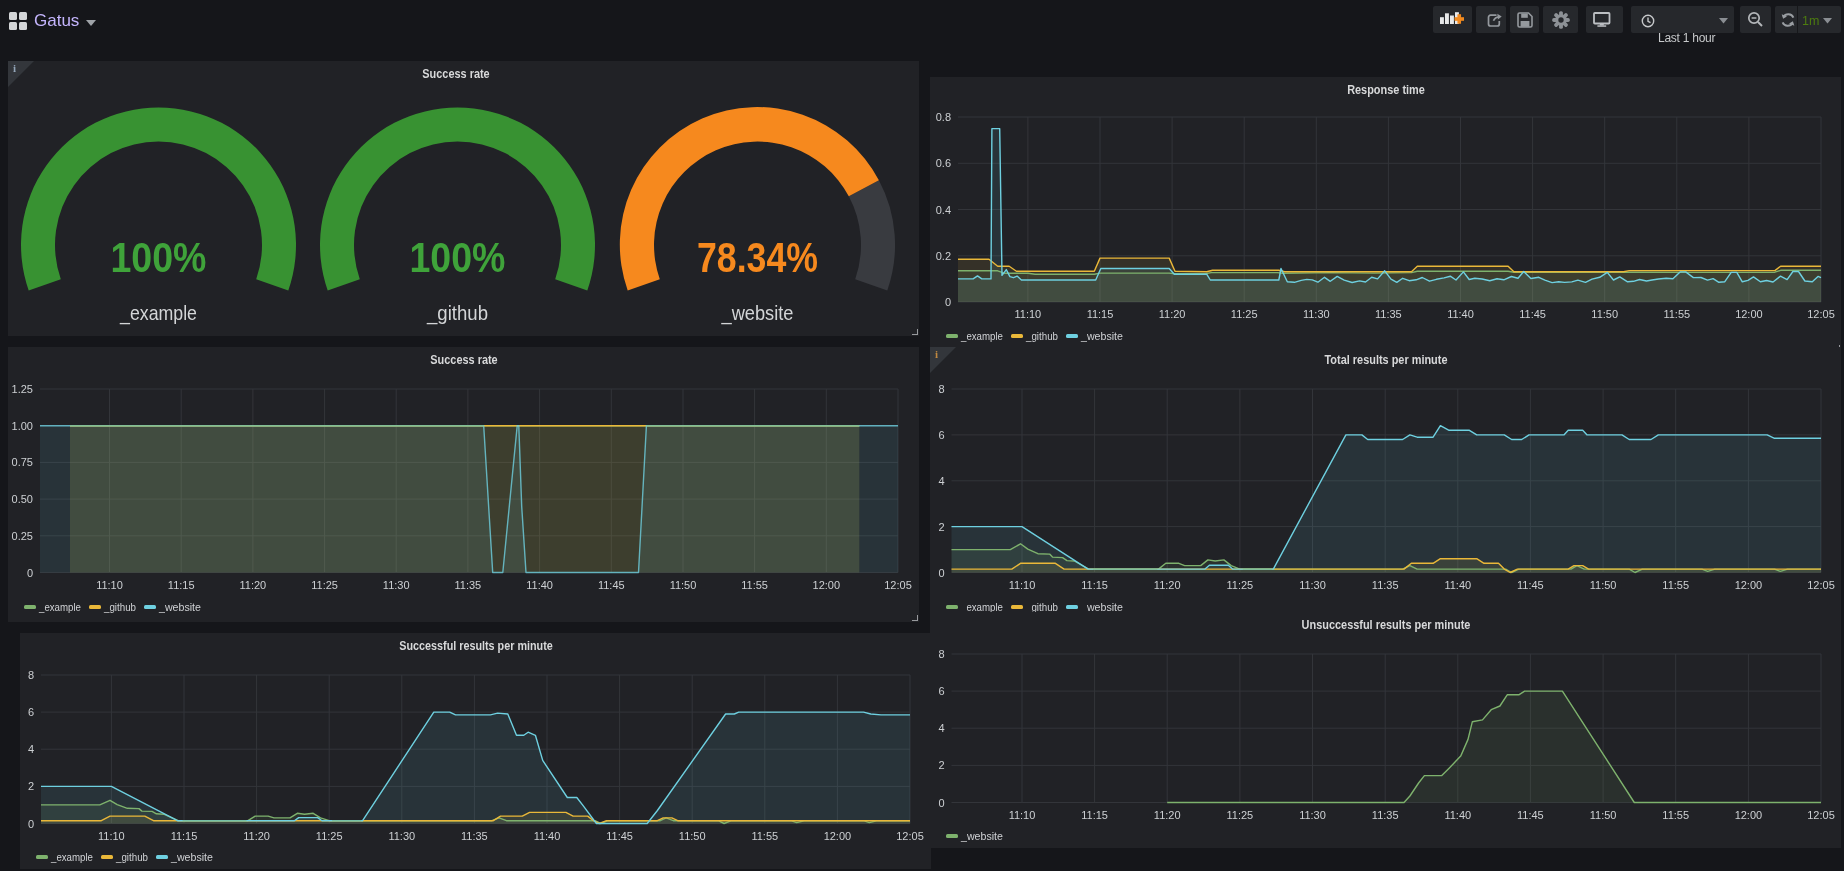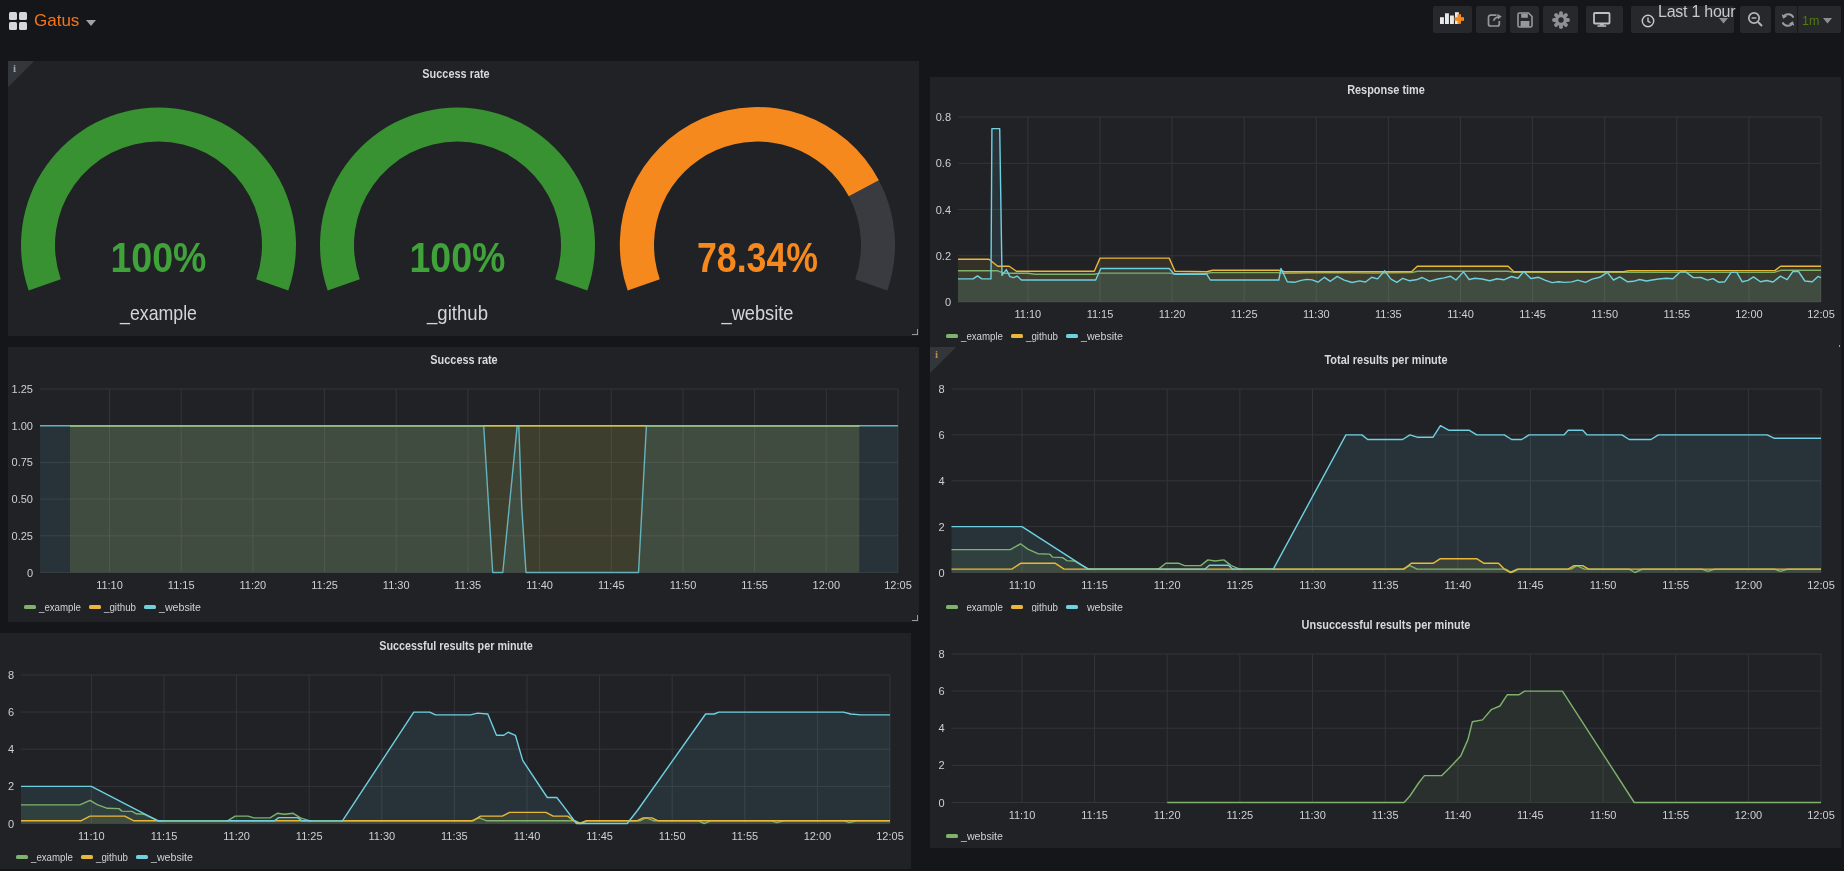--- a/index.html
+++ b/index.html
@@ -10,21 +10,21 @@
 .rsz{position:absolute;right:1px;bottom:1px;width:6px;height:6px;border-right:1.6px solid #97999d;border-bottom:1.6px solid #97999d}
 </style></head><body>
 
 <div style="position:absolute;left:0;top:0;width:1844px;height:41px;background:#15161a">
 <svg width="20" height="20" style="position:absolute;left:8px;top:11px" xmlns="http://www.w3.org/2000/svg">
 <rect x="1" y="1" width="8" height="8" rx="1.5" fill="#d4d6d8"></rect>
 <rect x="11" y="1" width="8" height="8" rx="1.5" fill="#d4d6d8"></rect>
 <rect x="1" y="11" width="8" height="8" rx="1.5" fill="#d4d6d8"></rect>
 <rect x="11" y="11" width="8" height="8" rx="1.5" fill="#d4d6d8"></rect>
 </svg>
-<div style="position:absolute;left:34px;top:11px;font-size:17px;color:#f97316">Gatus</div>
+<div style="position:absolute;left:34px;top:11px;font-size:17px;color:#c4b5fd">Gatus</div>
 <svg width="10" height="6" style="position:absolute;left:86px;top:20px">
       <path d="M0 0 L10 0 L5 6 Z" fill="#9fa3a8"></path>
     </svg>
 <div class="navbtn" style="left:1433px;width:39px"></div>
 <div class="navbtn" style="left:1476px;width:30px"></div>
 <div class="navbtn" style="left:1510px;width:29px"></div>
 <div class="navbtn" style="left:1543px;width:35px"></div>
 <div class="navbtn" style="left:1586px;width:37px"></div>
 <div class="navbtn" style="left:1631px;width:103px"></div>
 <div class="navbtn" style="left:1740px;width:31px"></div>
@@ -59,21 +59,21 @@
     </svg>
 <svg width="18" height="16" style="position:absolute;left:1593px;top:12px" xmlns="http://www.w3.org/2000/svg">
       <rect x="1" y="1" width="15.5" height="10.5" rx="0.8" fill="none" stroke="#bcbfc3" stroke-width="1.8"></rect>
       <rect x="6.8" y="11.5" width="4" height="2" fill="#bcbfc3"></rect>
       <rect x="4.4" y="13.3" width="8.8" height="1.5" fill="#bcbfc3"></rect>
     </svg>
 <svg width="14" height="14" style="position:absolute;left:1641px;top:13.5px" xmlns="http://www.w3.org/2000/svg">
       <circle cx="7" cy="7" r="5.7" fill="none" stroke="#c7c9cb" stroke-width="1.4"></circle>
       <path d="M7 3.6 V7.3 L9.5 8.7" fill="none" stroke="#c7c9cb" stroke-width="1.4"></path>
     </svg>
-<div style="position:absolute;left:1658px;top:3px;font-size:16px;letter-spacing:-0.25px;color:#c7c9cb">Last 1 hour</div>
+<div style="position:absolute;left:1658px;top:31px;font-size:12px;letter-spacing:-0.25px;color:#c7c9cb">Last 1 hour</div>
 <svg width="9" height="5.5" style="position:absolute;left:1719px;top:18px">
       <path d="M0 0 L9 0 L4.5 5.5 Z" fill="#8a8e93"></path>
     </svg>
 <svg width="18" height="18" style="position:absolute;left:1747px;top:11px" xmlns="http://www.w3.org/2000/svg">
       <circle cx="7" cy="7" r="5.2" fill="none" stroke="#b4b7ba" stroke-width="1.7"></circle>
       <line x1="4.6" y1="7" x2="9.4" y2="7" stroke="#b4b7ba" stroke-width="1.5"></line>
       <line x1="11" y1="11" x2="15" y2="15" stroke="#b4b7ba" stroke-width="2"></line>
     </svg>
 <svg width="16" height="16" style="position:absolute;left:1780px;top:12px" xmlns="http://www.w3.org/2000/svg">
       <path d="M13.4 5.6 A 5.6 5.6 0 0 0 3.4 5.0" fill="none" stroke="#9a9ea3" stroke-width="1.9"></path>
@@ -270,21 +270,21 @@
       <text x="891.0" y="242" font-size="11" fill="#cdd0d3" text-anchor="middle" font-family="Liberation Sans, sans-serif">12:05</text>
       <rect x="16" y="258" width="12" height="4" rx="1.5" fill="#7EB26D"></rect>
       <text x="31" y="264" font-size="11" fill="#d0d2d5" font-family="Liberation Sans, sans-serif" textLength="42" lengthAdjust="spacingAndGlyphs">_example</text>
       <rect x="81" y="258" width="12" height="4" rx="1.5" fill="#EAB839"></rect>
       <text x="96" y="264" font-size="11" fill="#d0d2d5" font-family="Liberation Sans, sans-serif" textLength="32" lengthAdjust="spacingAndGlyphs">_github</text>
       <rect x="136" y="258" width="12" height="4" rx="1.5" fill="#6ED0E0"></rect>
       <text x="151" y="264" font-size="11" fill="#d0d2d5" font-family="Liberation Sans, sans-serif" textLength="42" lengthAdjust="spacingAndGlyphs">_website</text>
     </svg>
 <div class="rsz"></div>
 </div>
-<div class="panel" style="left:0;top:633px;width:911px;height:236px">
+<div class="panel" style="left:20px;top:633px;width:911px;height:236px">
 <svg width="700" height="22" style="position:absolute;left:105.5px;top:3px" xmlns="http://www.w3.org/2000/svg">
       <text x="350" y="13.5" font-size="13" font-weight="bold" fill="#d8d9da" text-anchor="middle" font-family="Liberation Sans, sans-serif" textLength="153.5" lengthAdjust="spacingAndGlyphs">Successful results per minute</text>
     </svg>
 <svg width="911" height="236" style="position:absolute;left:0;top:0" xmlns="http://www.w3.org/2000/svg">
       <line x1="21" y1="190.5" x2="890" y2="190.5" stroke="#33353a" stroke-width="1"></line>
       <line x1="21" y1="153.4" x2="890" y2="153.4" stroke="#33353a" stroke-width="1"></line>
       <line x1="21" y1="116.2" x2="890" y2="116.2" stroke="#33353a" stroke-width="1"></line>
       <line x1="21" y1="79.1" x2="890" y2="79.1" stroke="#33353a" stroke-width="1"></line>
       <line x1="21" y1="42.0" x2="890" y2="42.0" stroke="#33353a" stroke-width="1"></line>
       <line x1="91.4" y1="42" x2="91.4" y2="190.5" stroke="#33353a" stroke-width="1"></line>

